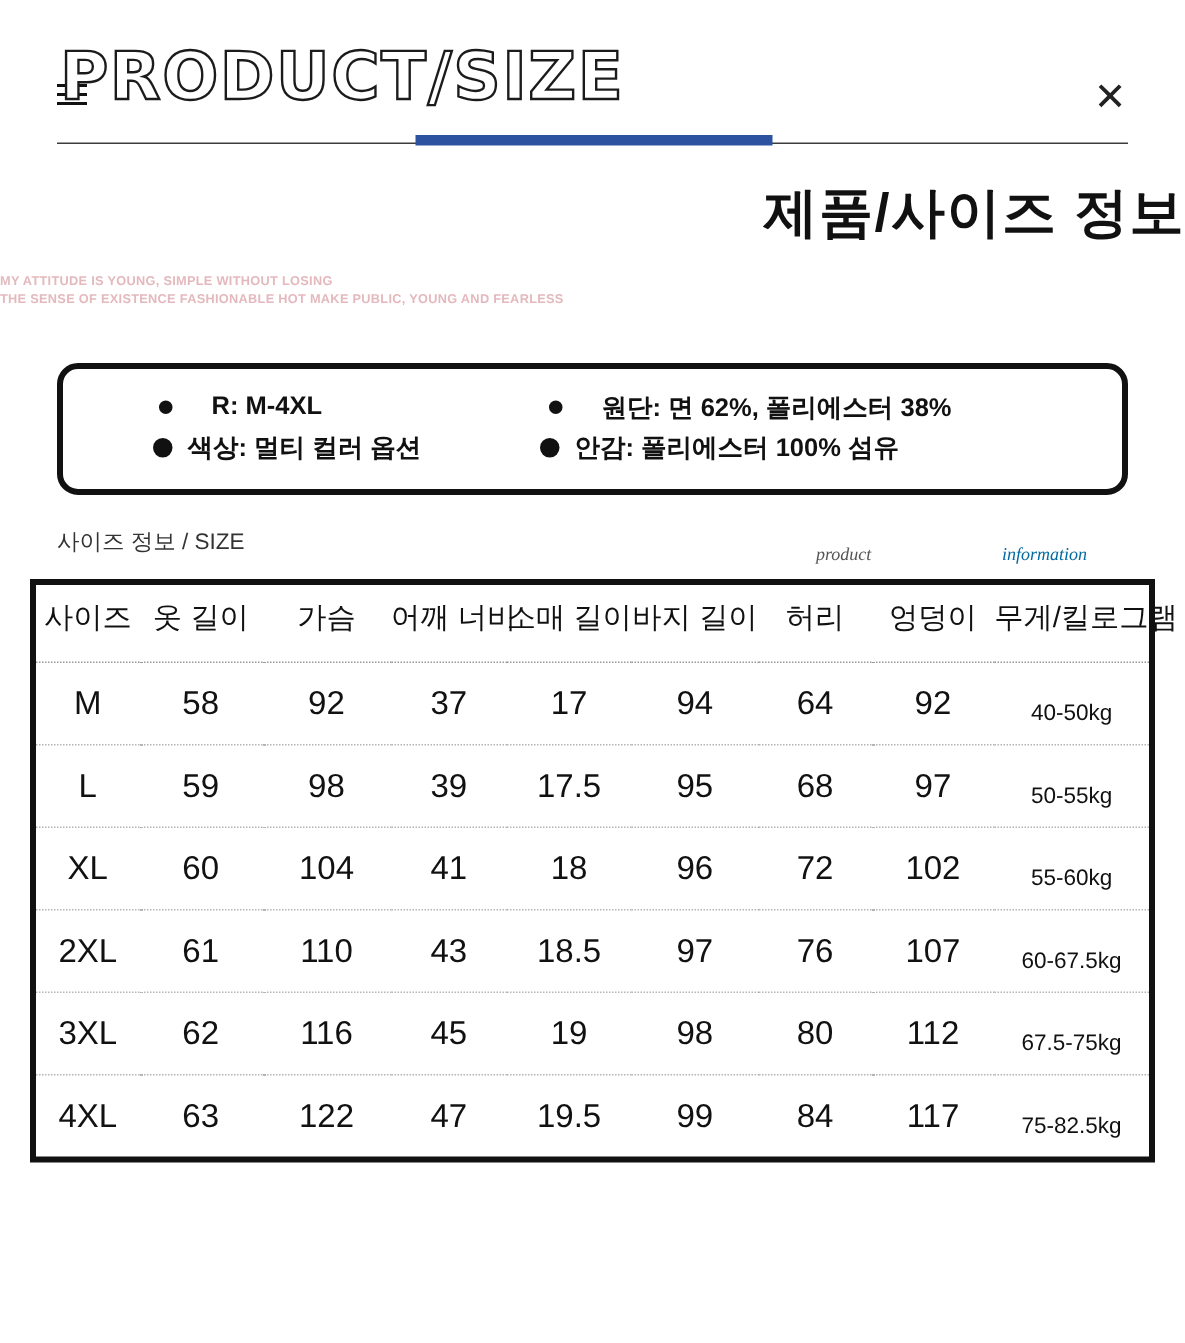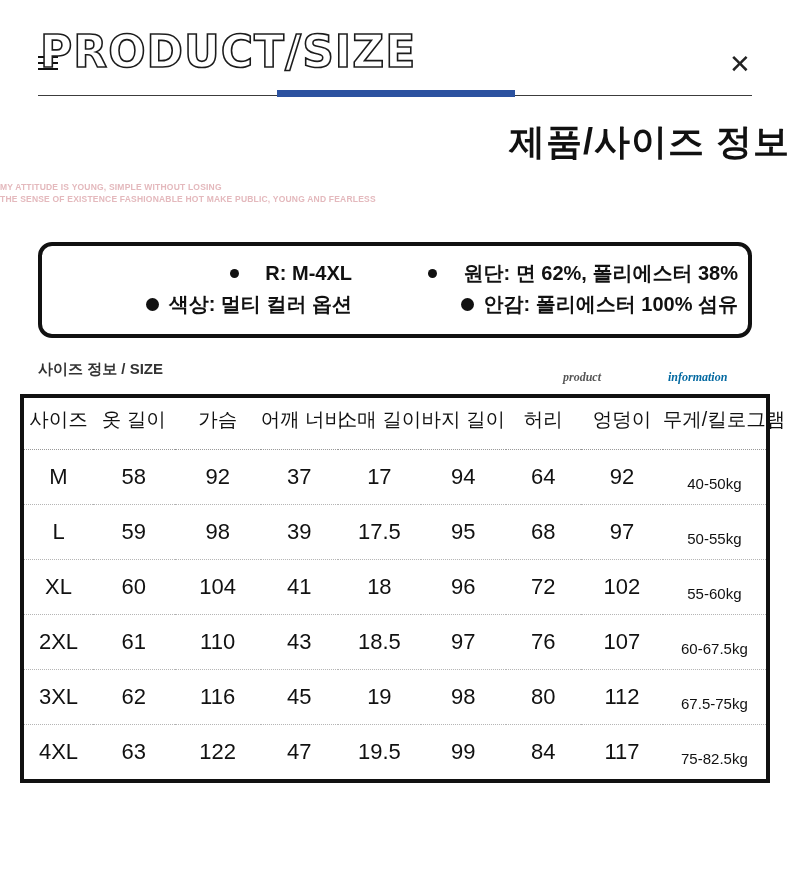--- a/index.html
+++ b/index.html
@@ -107,24 +107,23 @@
     border-radius: 14px;
     padding: 14px 10px 16px 10px;
     box-sizing: border-box;
   }
   .spec-row {
     display: flex;
   }
   .spec-cell {
     display: flex;
     align-items: center;
-    font-size: 20px;
+    font-size: 17px;
     font-weight: bold;
     color: #111;
-    justify-content: flex-end;
   }
   .spec-cell.left { width: 300px; padding-left: 54px; box-sizing: border-box; }
   .spec-cell.right { flex: 1; padding-left: 14px; box-sizing: border-box; }
   .bullet {
     width: 9px;
     height: 9px;
     background: #111;
     border-radius: 50%;
     margin-right: 26px;
     flex: none;
@@ -132,29 +131,28 @@
   .bullet.big { width: 13px; height: 13px; margin-right: 10px; }
   .spec-row.second { margin-top: 4px; }
   .spec-row.second .spec-cell.left { padding-left: 50px; }
   .spec-row.second .spec-cell.right { padding-left: 8px; }
 
   
   .size-label-row {
     margin: 22px 38px 0 38px;
     position: relative;
     height: 30px;
-    font-weight: bold;
   }
   .size-label {
     font-size: 15px;
     color: #333;
   }
   .prod-word {
     position: absolute;
-    left: 525px;
+    left: 506px;
     top: 10px;
     font-size: 12px;
     font-style: italic;
     color: #555;
     font-family: "Liberation Serif", serif;
   }
   .info-word {
     position: absolute;
     left: 630px;
     top: 10px;

